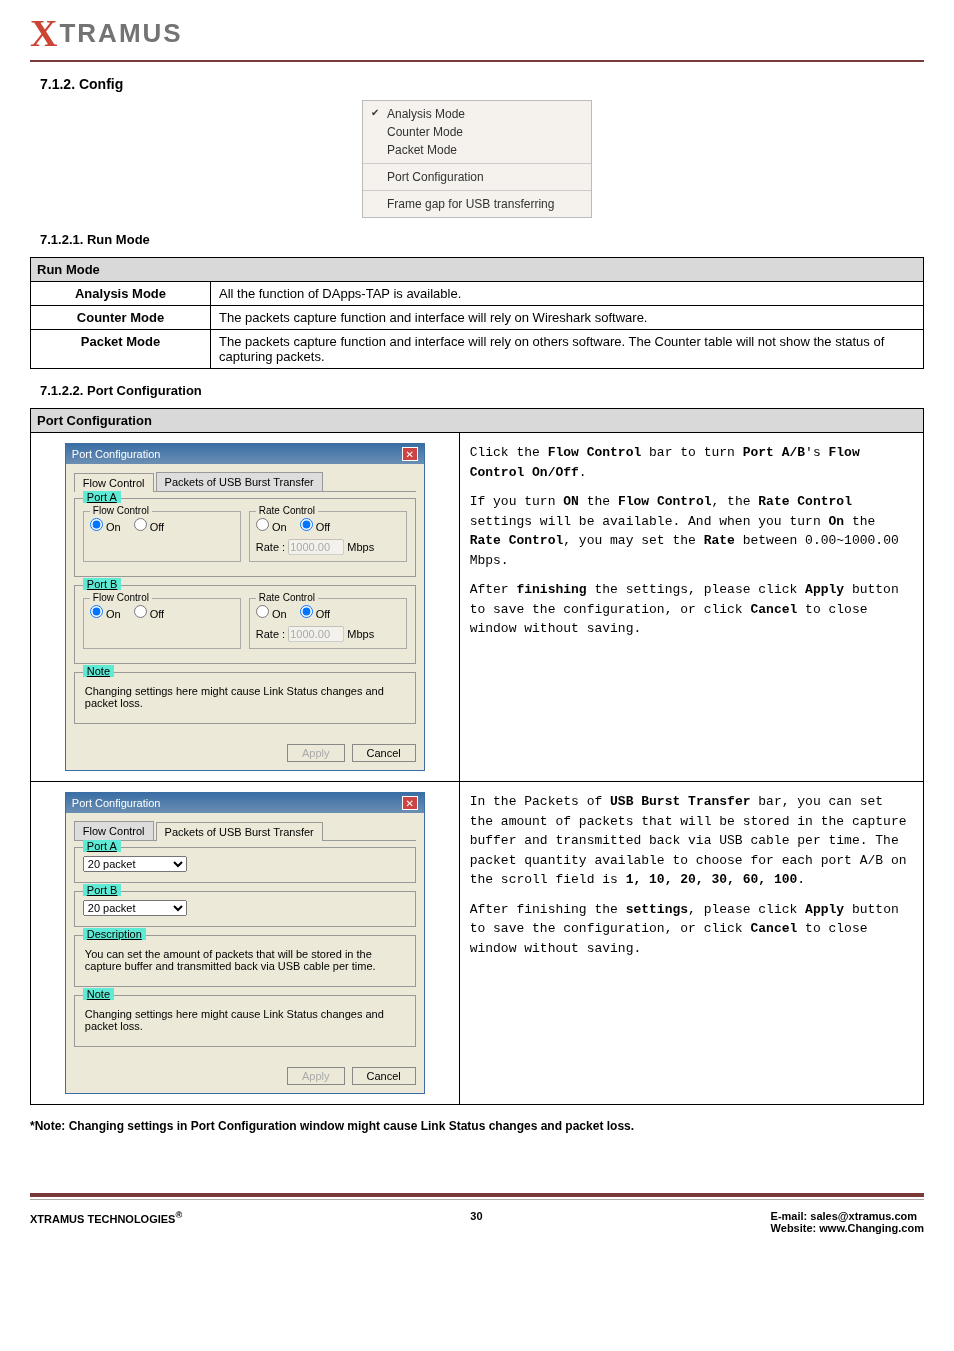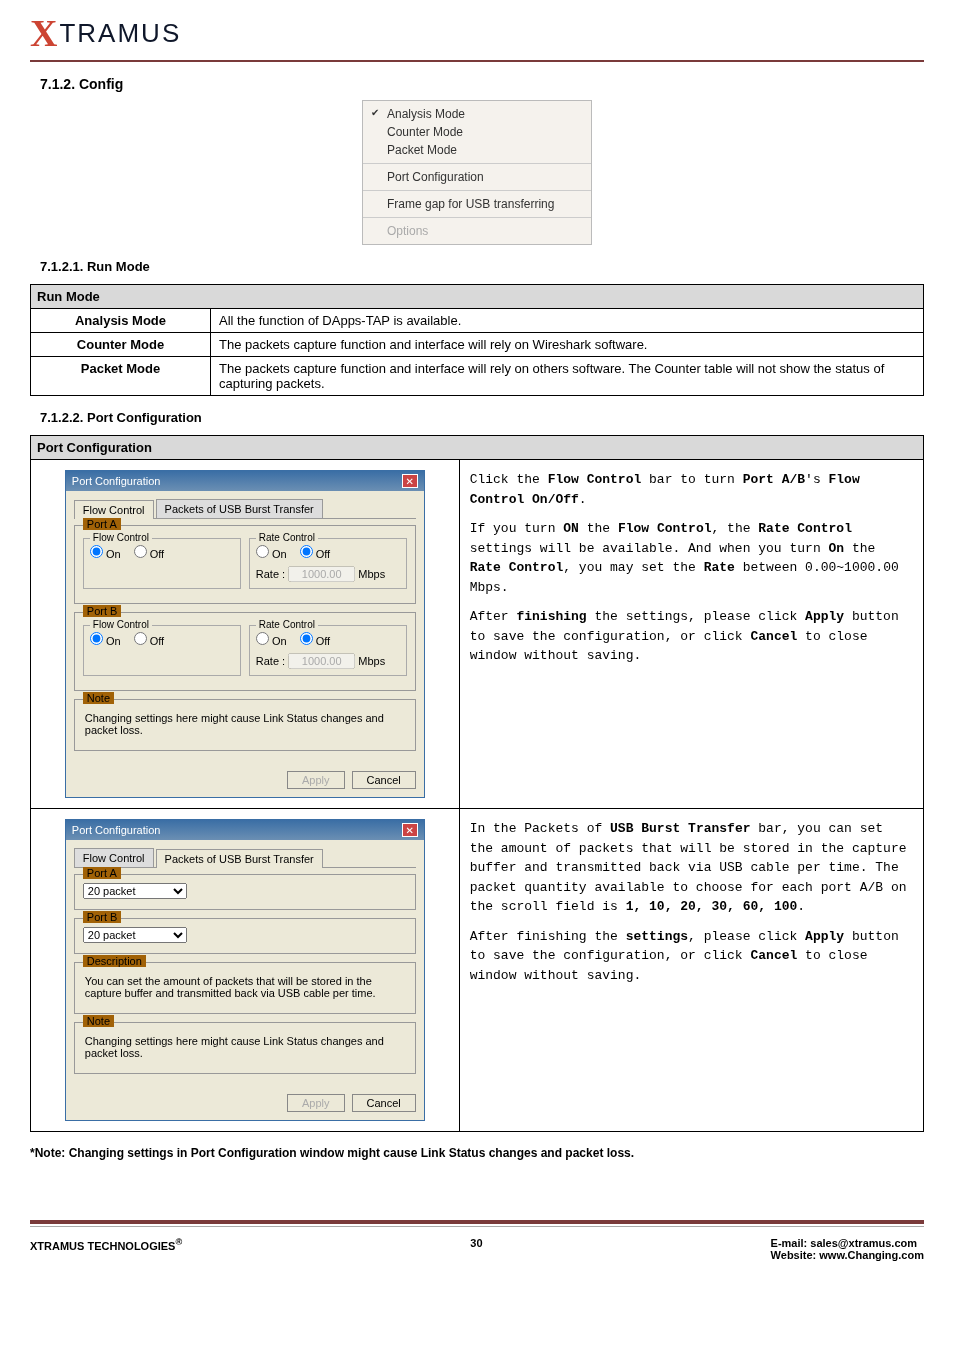--- a/index.html
+++ b/index.html
@@ -13,21 +13,21 @@
     padding: 0 30px 40px 30px;
   }
   .top-rule { height: 2px; background: #7a3a3a; margin: 8px 0 6px 0; }
   .header { display: flex; align-items: center; padding-top: 14px; }
   .logo { display: flex; align-items: center; gap: 2px; }
   .logo-x {
     font-size: 38px; font-weight: bold; color: #c43; font-family: Georgia, serif;
     line-height: 1; position: relative;
   }
   .logo-text {
-    font-size: 26px; font-weight: normal; letter-spacing: 2px; color: #0f172a;
+    font-size: 26px; font-weight: bold; letter-spacing: 2px; color: #737373;
     font-family: Arial, sans-serif;
   }
   h3.section { font-size: 14px; font-weight: bold; margin: 14px 0 8px 10px; }
   h4.subsection { font-size: 13px; font-weight: bold; margin: 14px 0 10px 10px; }
 
   
   .menu-box {
     width: 230px; margin: 6px auto 14px auto; border: 1px solid #bbb; background: #f5f2ed;
     font-size: 12px;
   }
@@ -69,28 +69,28 @@
   .dialog-close {
     width: 16px; height: 14px; background: #c44; color: #fff; text-align: center; line-height: 14px;
     font-size: 10px; border: 1px solid #fff;
   }
   .dialog-body { padding: 8px; }
   .tabs { display: flex; border-bottom: 1px solid #999; margin-bottom: 6px; }
   .tab { padding: 3px 8px; border: 1px solid #999; border-bottom: none; background: #ece9d8; margin-right: 2px; font-size: 11px; }
   .tab.active { background: #ece9d8; position: relative; top: 1px; }
   .tab.inactive { background: #ddd; }
   .groupbox { border: 1px solid #999; padding: 8px 8px 10px 8px; margin-bottom: 8px; position: relative; }
-  .groupbox-title { position: absolute; top: -8px; left: 8px; background: #a16207; padding: 0 4px; font-size: 11px; }
+  .groupbox-title { position: absolute; top: -8px; left: 8px; background: #5eead4; padding: 0 4px; font-size: 11px; text-decoration: underline; }
   .subgroup { border: 1px solid #aaa; padding: 6px; margin: 4px 0; position: relative; display: inline-block; vertical-align: top; }
   .subgroup-title { position: absolute; top: -7px; left: 6px; background: #ece9d8; padding: 0 3px; font-size: 10px; }
   .flow-row { display: flex; gap: 8px; }
   .flow-row .subgroup { flex: 1; }
   .radio-row label { margin-right: 10px; font-size: 11px; }
   .rate-line { margin-top: 6px; font-size: 11px; }
-  .rate-line input { width: 67px; font-size: 11px; color: #aaa; text-align: center; }
+  .rate-line input { width: 56px; font-size: 11px; color: #aaa; }
   .dialog-buttons { text-align: right; padding: 4px 8px 8px 8px; }
   .btn { font-size: 11px; padding: 2px 14px; border: 1px solid #888; background: #ece9d8; margin-left: 4px; }
   .btn.disabled { color: #aaa; }
   select.combo { font-size: 11px; width: 104px; }
   .note-text { font-size: 11px; padding: 4px 2px; }
 
   .footnote { font-size: 12px; font-weight: bold; margin-top: 6px; }
 
   
   .footer-rule { height: 4px; background: #7a3a3a; margin-top: 60px; }
@@ -119,23 +119,20 @@
     <div class="menu-item checked">Analysis Mode</div>
     <div class="menu-item">Counter Mode</div>
     <div class="menu-item">Packet Mode</div>
   </div>
   <div class="menu-group">
     <div class="menu-item">Port Configuration</div>
   </div>
   <div class="menu-group">
     <div class="menu-item">Frame gap for USB transferring</div>
   </div>
-  <div class="menu-group">
-    <div class="menu-item disabled">Options</div>
-  </div>
 </div>
 
 <h4 class="subsection">7.1.2.1. Run Mode</h4>
 
 <table class="run-mode">
   <tbody>
       <tr>
         <th class="header-cell" colspan="2">Run Mode</th>
       </tr>
   <tr>

